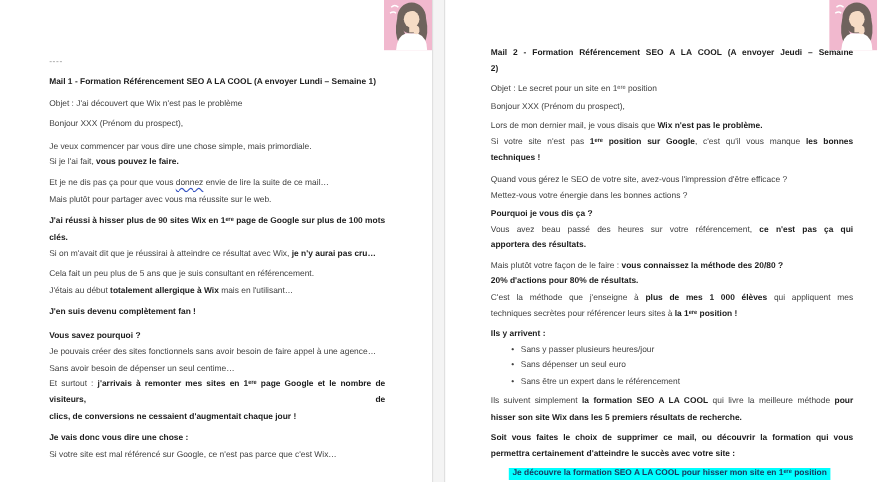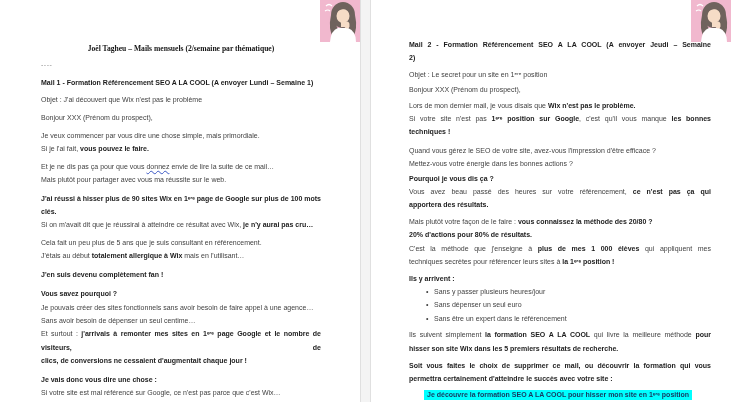--- a/index.html
+++ b/index.html
@@ -41,21 +41,20 @@
   #page1 .avatar{right:0;}
   #page2 .avatar{right:6px;}
 </style>
 </head>
 <body>
 
 <div id="screen">
 
   <div class="page" id="page1">
     <div class="content">
-      <div class="ln title">Joël Tagheu – Mails mensuels (2/semaine par thématique)</div>
       <div class="gap" style="height:3px"></div>
       <div class="ln divider">----</div>
       <div class="gap" style="height:4px"></div>
       <div id="left-blocks">
           <div class="ln"><span class="b">Mail 1 - Formation Référencement SEO A LA COOL (A envoyer Lundi – Semaine 1)</span></div>
           <div class="gap" style="height: 4px;"></div>
           <div class="ln"><span>Objet : J'ai découvert que Wix n'est pas le problème</span></div>
           <div class="gap" style="height: 4px;"></div>
           <div class="ln"><span>Bonjour XXX (Prénom du prospect),</span></div>
           <div class="gap" style="height: 5px;"></div>

